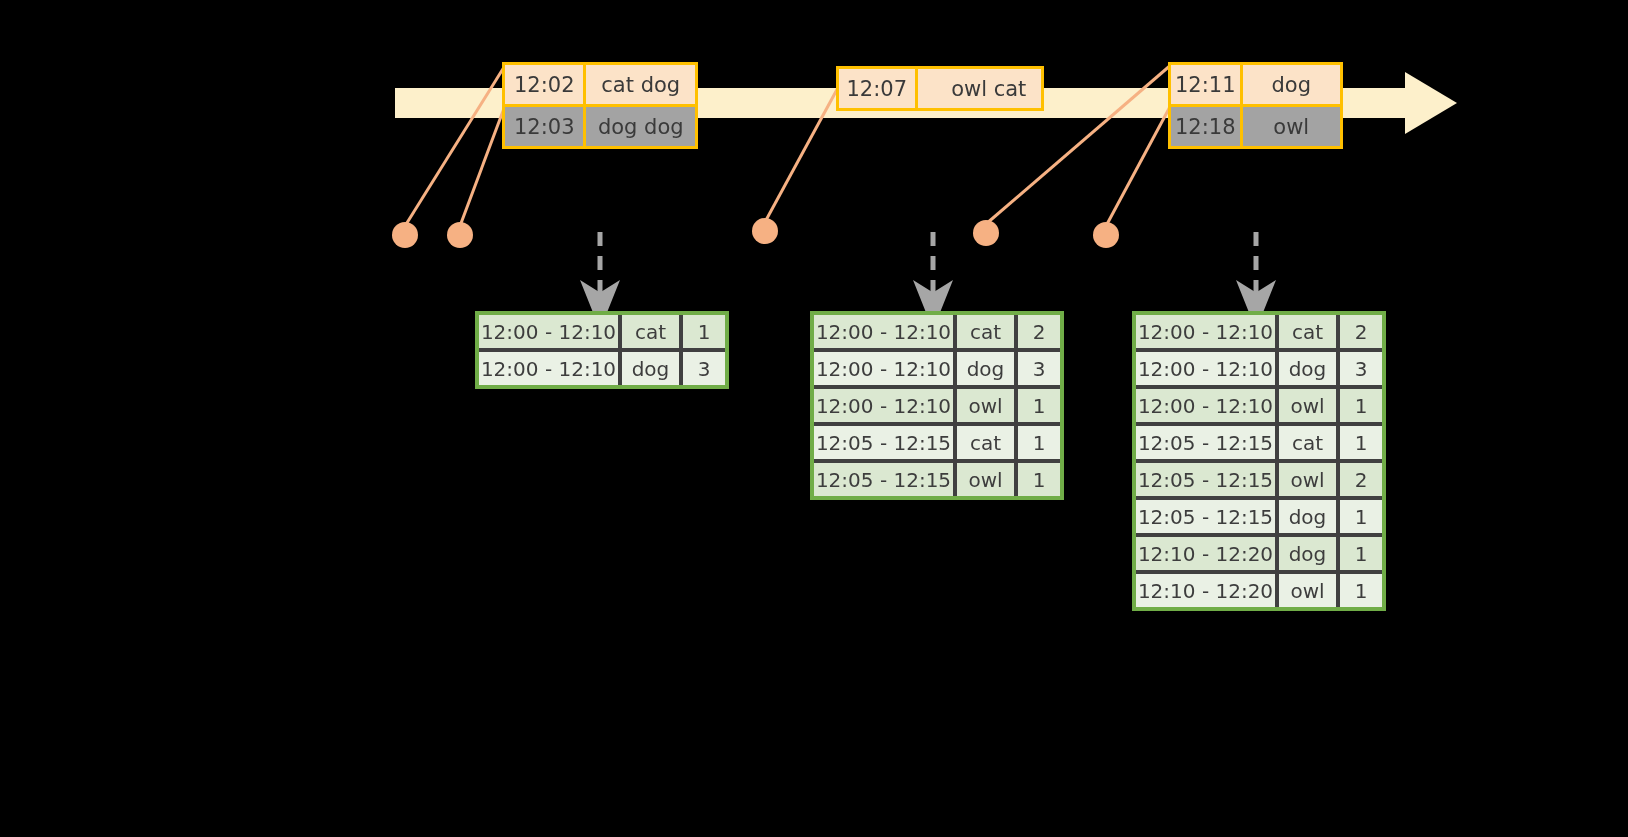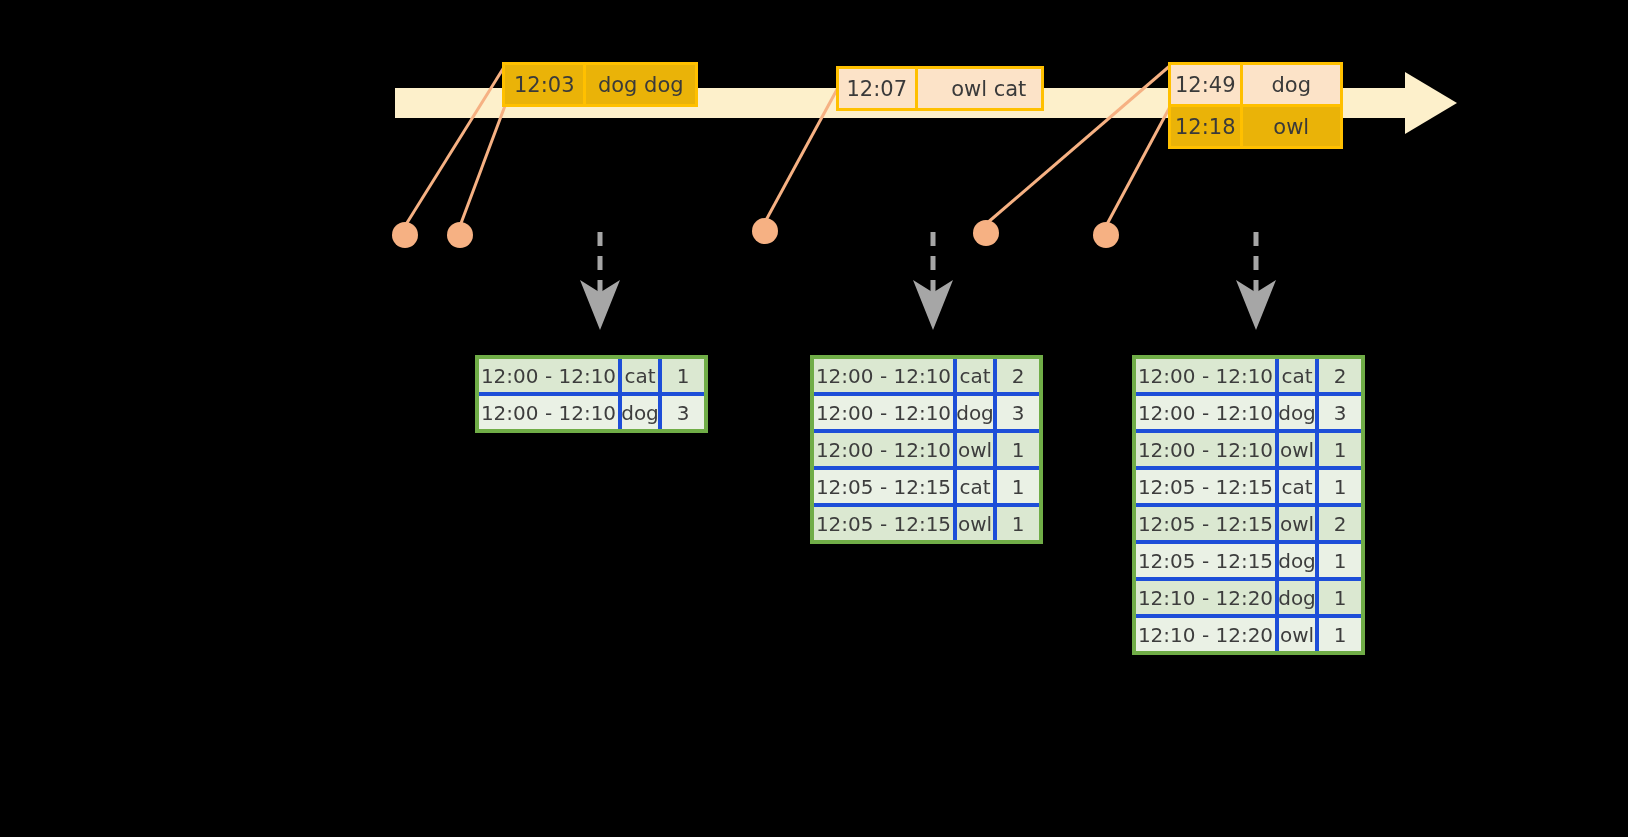--- a/index.html
+++ b/index.html
@@ -60,21 +60,21 @@
   }
   .event-row {
     display: flex;
     align-items: stretch;
     height: 39px;
   }
   .event-row + .event-row {
     border-top: 3px solid #ffc000;
   }
   .event-row.shade-a { background: #fce3c8; }
-  .event-row.shade-b { background: #eab308; }
+  .event-row.shade-b { background: #a3a3a3; }
 
   .event-time {
     display: flex;
     align-items: center;
     justify-content: center;
     border-right: 3px solid #ffc000;
     box-sizing: border-box;
     font-size: 21px;
     color: #3a3a3a;
   }
@@ -107,43 +107,42 @@
     height: 26px;
     border-radius: 50%;
     background: #f6b183;
   }
 
   
   .result-table {
     position: absolute;
     border: 4px solid #70ad47;
     box-sizing: content-box;
-    background: #1d4ed8;
-    margin-top: 44px;
+    background: #404040;
   }
   .res-row {
     display: flex;
     align-items: stretch;
     height: 33px;
   }
   .res-row + .res-row { margin-top: 4px; }
   .res-cell {
     display: flex;
     align-items: center;
     justify-content: center;
     font-size: 20px;
     color: #3d3d3d;
     box-sizing: border-box;
   }
   .res-cell + .res-cell { margin-left: 4px; }
   .res-row.shade-a .res-cell { background: #dbe8d1; }
   .res-row.shade-b .res-cell { background: #eaf1e5; }
 
   .c-window { width: 139px; }
-  .c-key    { width: 36px; }
+  .c-key    { width: 57px; }
   .c-count  { width: 42px; }
 
   #table-1 { left: 475px; top: 311px; }
   #table-2 { left: 810px; top: 311px; }
   #table-3 { left: 1132px; top: 311px; }
 </style>
 </head>
 <body>
 
 <div id="stage">
@@ -165,36 +164,40 @@
         <line x1="1106" y1="226" x2="1172" y2="103" stroke="#f6b183" stroke-width="3"></line>
       </g>
     <g id="dashed-arrows">
         <line x1="600" y1="232" x2="600" y2="305" stroke="#a6a6a6" stroke-width="5" stroke-dasharray="14 10" marker-end="url(#grayhead)"></line>
         <line x1="933" y1="232" x2="933" y2="305" stroke="#a6a6a6" stroke-width="5" stroke-dasharray="14 10" marker-end="url(#grayhead)"></line>
         <line x1="1256" y1="232" x2="1256" y2="305" stroke="#a6a6a6" stroke-width="5" stroke-dasharray="14 10" marker-end="url(#grayhead)"></line>
       </g>
   </svg>
 
   <div class="event-box" id="event-box-1">
+    <div class="event-row shade-a">
+      <div class="event-time">12:02</div>
+      <div class="event-val">cat dog</div>
+    </div>
     <div class="event-row shade-b">
       <div class="event-time">12:03</div>
       <div class="event-val">dog dog</div>
     </div>
   </div>
 
   <div class="event-box" id="event-box-2">
     <div class="event-row shade-a">
       <div class="event-time">12:07</div>
       <div class="event-val">owl cat</div>
     </div>
   </div>
 
   <div class="event-box" id="event-box-3">
     <div class="event-row shade-a">
-      <div class="event-time">12:49</div>
+      <div class="event-time">12:11</div>
       <div class="event-val">dog</div>
     </div>
     <div class="event-row shade-b">
       <div class="event-time">12:18</div>
       <div class="event-val">owl</div>
     </div>
   </div>
 
   <div id="dot-layer">
       <div class="dot" style="left: 392px; top: 222px;"></div>

